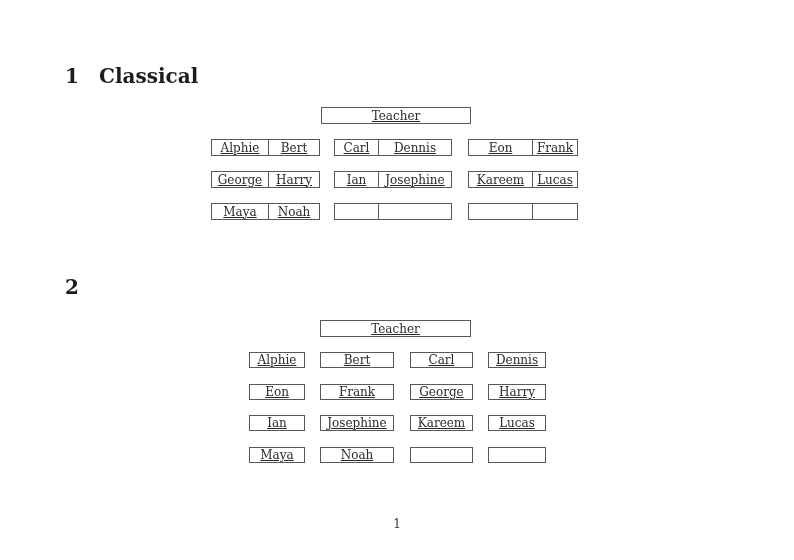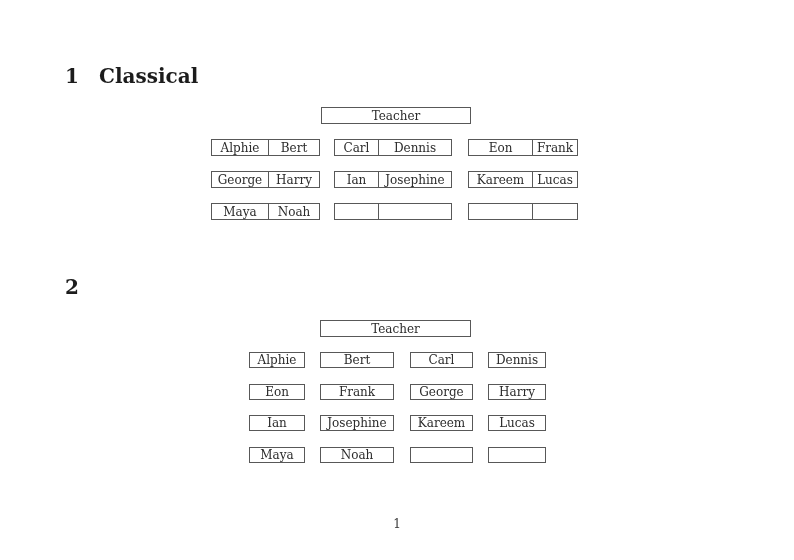--- a/index.html
+++ b/index.html
@@ -30,20 +30,21 @@
   }
   .cell {
     display:flex;
     align-items:center;
     justify-content:center;
     height:100%;
     font-size:12px;
     line-height:1;
     white-space:nowrap;
     overflow:hidden;
+    text-decoration:underline;
   }
   .cell.split { border-right:1px solid #585858; box-sizing:border-box; }
   .cell.fill { flex:1 1 auto; }
   .pagenum {
     position:absolute;
     left:0; top:518px;
     width:100%;
     text-align:center;
     font-size:12px;
     line-height:1;

